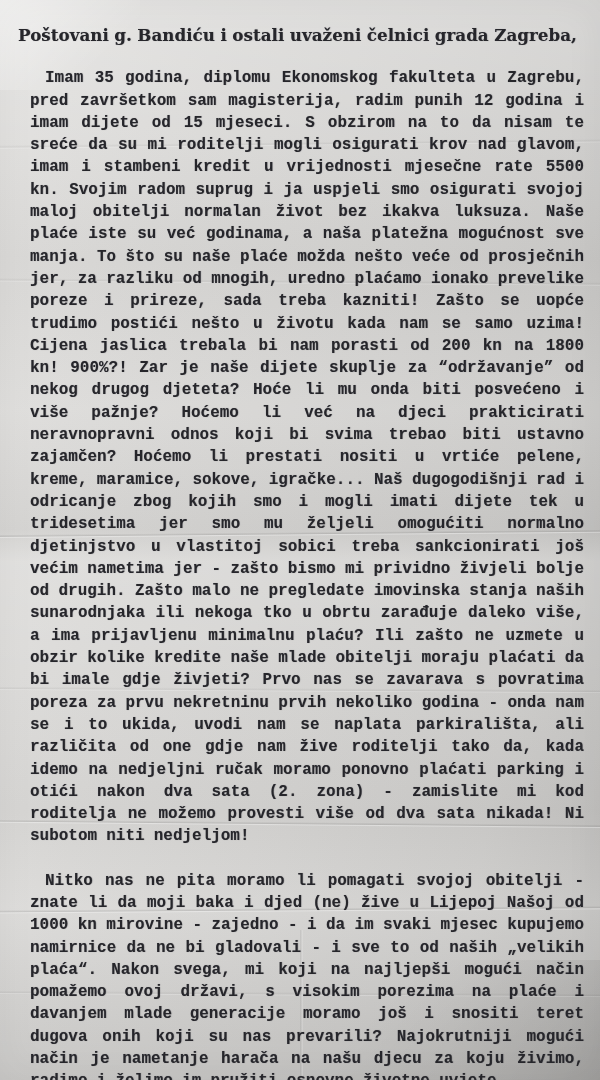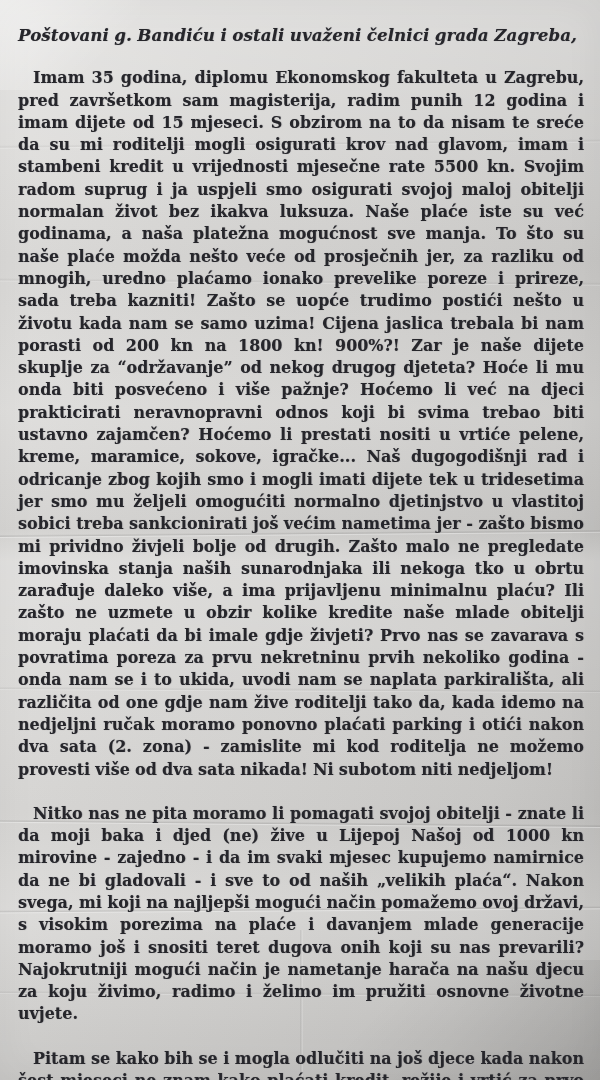--- a/index.html
+++ b/index.html
@@ -93,25 +93,25 @@
     color: #26262b;
     text-align: justify;
     letter-spacing: 0.1px;
     word-spacing: -0.4px;
     text-shadow: 0.4px 0.4px 0.8px rgba(40,40,48,0.45);
   }
   .salutation {
     margin: 0 0 21px 0;
     font-size: 16.6px;
     text-align: left;
-    font-style: italic;
   }
   .para {
-    margin: 0 0 22px 0;
+    margin: 0 0 22px 12px;
     text-indent: 15px;
+    font-family: Liberation Mono, monospace;
   }
   .para-last {
     margin-bottom: 26px;
   }
 </style>
 </head>
 <body>
 
 <div class="paper">
 

